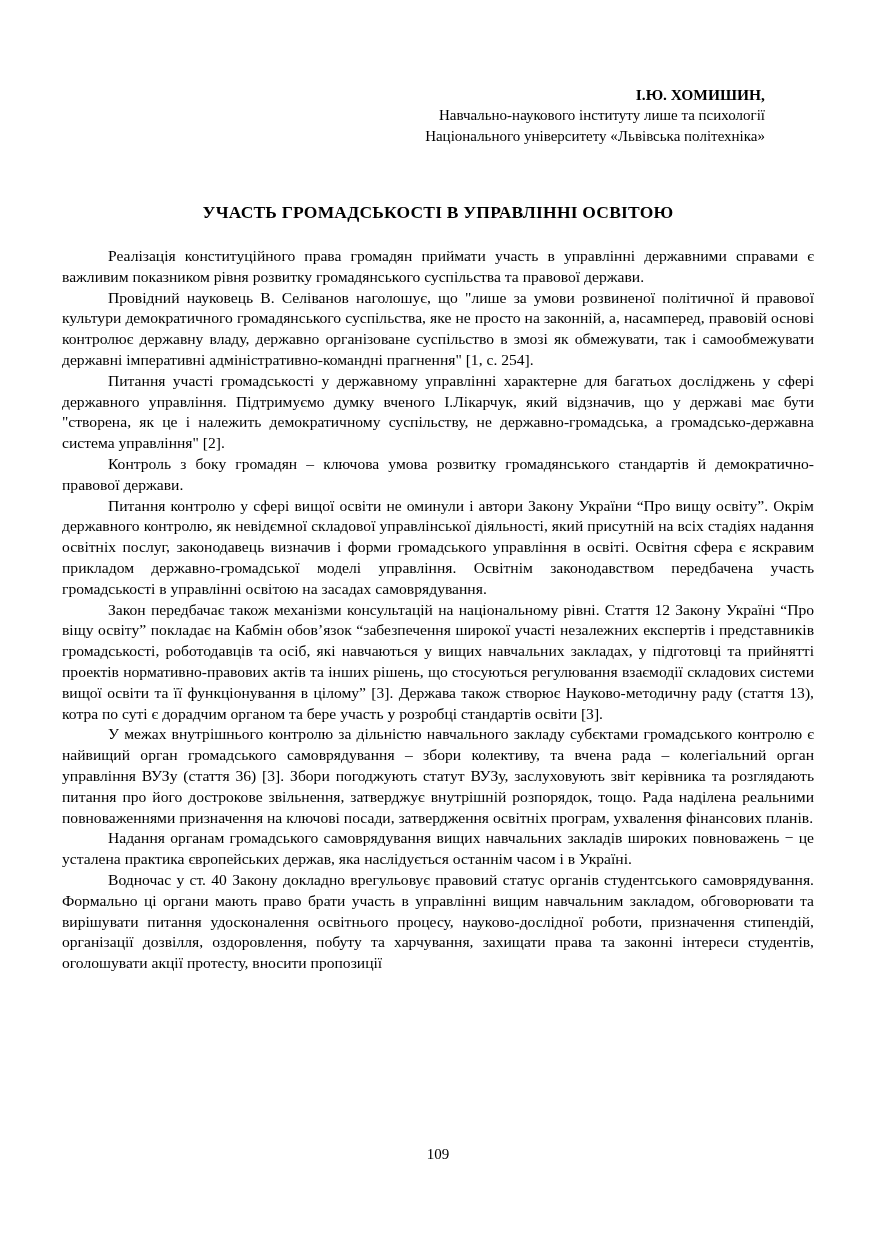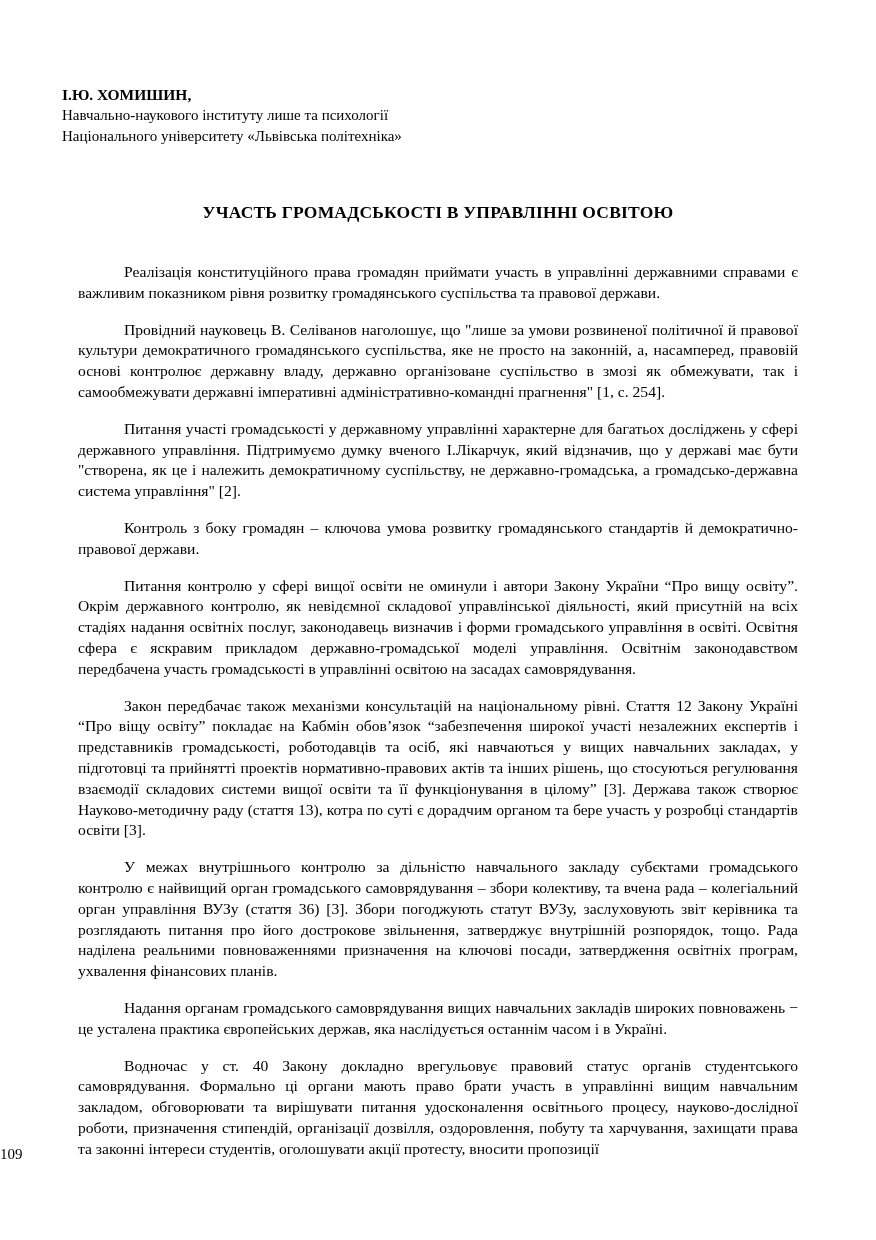--- a/index.html
+++ b/index.html
@@ -13,22 +13,22 @@
     height: 1240px;
     background: #ffffff;
     color: #000000;
     font-family: "Liberation Serif", serif;
     overflow: hidden;
   }
   .byline {
     position: absolute;
     top: 84px;
     left: 62px;
-    right: 88px;
-    text-align: left;
+    right: 111px;
+    text-align: right;
     font-size: 15px;
     line-height: 21.2px;
   }
   .byline .byline-name {
     font-weight: 700;
     font-size: 15.5px;
   }
   .title {
     position: absolute;
     top: 201px;
@@ -43,29 +43,29 @@
   .body-text {
     position: absolute;
     top: 246px;
     left: 62px;
     right: 62px;
     font-size: 15.6px;
     line-height: 20.8px;
     text-align: justify;
   }
   .body-text p {
-    margin: 16px;
+    margin: 0;
     text-indent: 46px;
   }
   .pageno {
     position: absolute;
     top: 1146px;
     left: 0;
     width: 100%;
-    text-align: left;
+    text-align: center;
     font-size: 15px;
   }
 </style>
 </head>
 <body>
 
 <div class="page">
 
   <div class="byline">
     <div class="byline-name">І.Ю. ХОМИШИН,</div>

